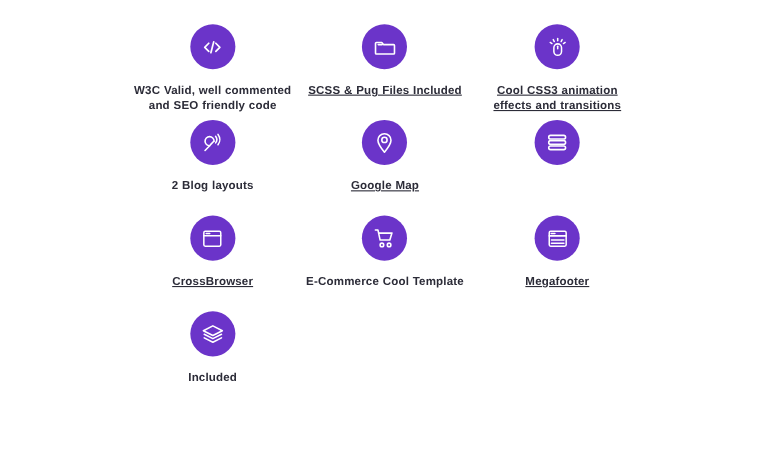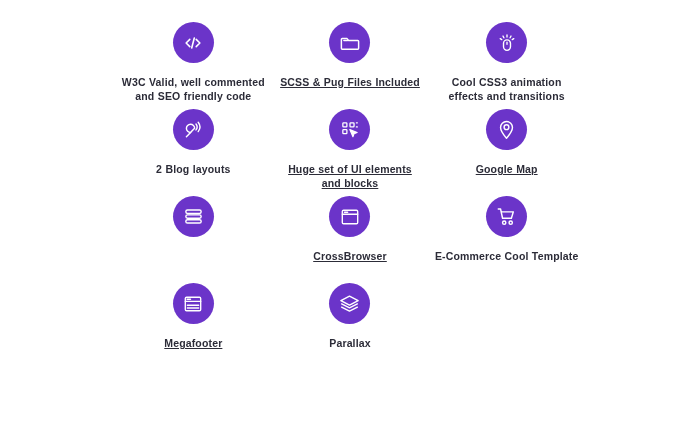--- a/index.html
+++ b/index.html
@@ -100,48 +100,36 @@
         <svg width="22" height="22" viewBox="0 0 24 24" fill="none" stroke="#ffffff" stroke-width="1.5" stroke-linecap="round" stroke-linejoin="round">
           <rect x="8.2" y="8.6" width="7.6" height="11.4" rx="3.8"></rect>
           <line x1="12" y1="11.0" x2="12" y2="13.4"></line>
           <line x1="12" y1="3.3" x2="12" y2="5.5"></line>
           <line x1="7.6" y1="4.4" x2="8.6" y2="6.3"></line>
           <line x1="16.4" y1="4.4" x2="15.4" y2="6.3"></line>
           <line x1="4.6" y1="7.2" x2="6.3" y2="8.3"></line>
           <line x1="19.4" y1="7.2" x2="17.7" y2="8.3"></line>
         </svg>
       </div>
-      <div class="feature-label" style="color: rgb(44, 44, 56);">Cool CSS3 animation effects and transitions</div>
+      <div class="feature-label" style="color: rgb(44, 44, 56); text-decoration: underline;">Cool CSS3 animation effects and transitions</div>
     </div>
 
     <div class="feature-item col-1">
       <div class="icon-circle" style="background: rgb(107, 52, 201);">
         <svg width="23" height="23" viewBox="0 0 24 24" fill="none" stroke="#ffffff" stroke-width="1.5" stroke-linecap="round" stroke-linejoin="round">
           <path d="M13.2 10.8 a4.3 4.3 0 1 0 -4.2 4.3"></path>
           <path d="M9.0 15.1 L4.6 19.6"></path>
           <path d="M12.9 10.9 l-3.3 3.4"></path>
           <path d="M14.6 12.4 a5.0 5.0 0 0 0 0 -6.2"></path>
           <path d="M16.9 14.2 a8.0 8.0 0 0 0 0 -9.8"></path>
         </svg>
       </div>
       <div class="feature-label" style="color: rgb(44, 44, 56);">2 Blog layouts</div>
     </div>
 
-    <div class="feature-item col-2">
-      <div class="icon-circle" style="background: rgb(107, 52, 201);">
-        <svg width="22" height="22" viewBox="0 0 24 24" fill="none" stroke="#ffffff" stroke-width="1.4" stroke-linecap="round" stroke-linejoin="round">
-          <rect x="4.2" y="4.2" width="4.4" height="4.4" rx="0.8"></rect>
-          <rect x="12.0" y="4.2" width="4.4" height="4.4" rx="0.8"></rect>
-          <rect x="4.2" y="11.6" width="4.4" height="4.4" rx="0.8"></rect>
-          <path d="M19.0 4.2 h1.0 M19.0 8.6 h1.0"></path>
-          <path d="M11.8 11.4 l8.0 3.3 l-3.3 1.3 l-1.3 3.3 z" fill="#ffffff" stroke="#ffffff" stroke-width="1.2"></path>
-        </svg>
-      </div>
-      <div class="feature-label" style="color: rgb(44, 44, 56);">Huge set of UI elements and blocks</div>
-    </div>
 
     <div class="feature-item col-3">
       <div class="icon-circle" style="background: rgb(107, 52, 201);">
         <svg width="23" height="23" viewBox="0 0 24 24" fill="none" stroke="#ffffff" stroke-width="1.5" stroke-linecap="round" stroke-linejoin="round">
           <path d="M12 21.2 c0 0 6.2 -7.4 6.2 -11.3 a6.2 6.2 0 0 0 -12.4 0 c0 3.9 6.2 11.3 6.2 11.3 z"></path>
           <circle cx="12" cy="9.6" r="2.5"></circle>
         </svg>
       </div>
       <div class="feature-label" style="color: rgb(44, 44, 56); text-decoration: underline;">Google Map</div>
     </div>
@@ -193,17 +181,17 @@
     </div>
 
     <div class="feature-item col-3">
       <div class="icon-circle" style="background: rgb(107, 52, 201);">
         <svg width="23" height="23" viewBox="0 0 24 24" fill="none" stroke="#ffffff" stroke-width="1.5" stroke-linecap="round" stroke-linejoin="round">
           <path d="M12 4.4 L21.0 9.0 L12 13.6 L3.0 9.0 z"></path>
           <path d="M3.8 12.4 L12 16.5 L20.2 12.4"></path>
           <path d="M3.8 15.8 L12 19.9 L20.2 15.8"></path>
         </svg>
       </div>
-      <div class="feature-label" style="color: rgb(44, 44, 56);">Parallax</div>
+      <div class="feature-label" style="color: rgb(44, 44, 56);">Included</div>
     </div>
 
   </div>
 </div>
 
 </body></html>

